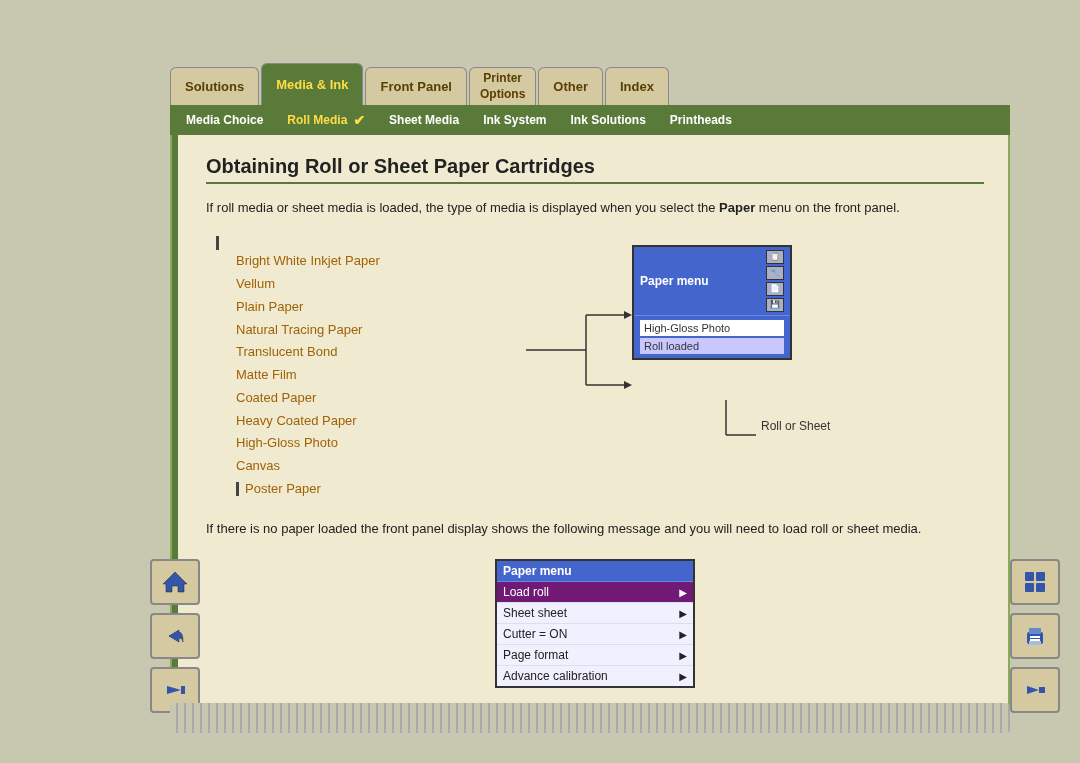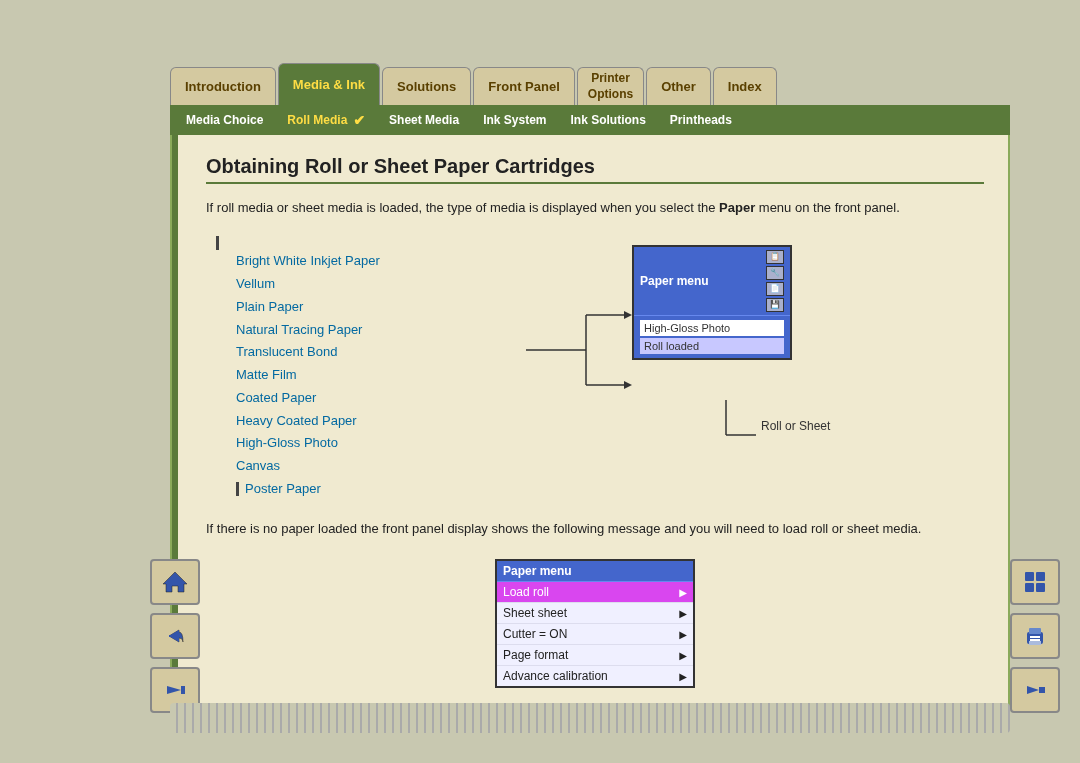--- a/index.html
+++ b/index.html
@@ -122,21 +122,21 @@
       padding-left: 10px;
     }
 
     .media-list {
       list-style: none;
       padding-left: 20px;
     }
 
     .media-list li {
       font-size: 13px;
-      color: #0369a1;
+      color: #a16207;
       line-height: 1.75;
     }
 
     .paper-menu-box {
       position: absolute;
       top: 0;
       left: 90px;
       background: #4466cc;
       color: #fff;
       font-size: 12px;
@@ -215,21 +215,21 @@
       border-bottom: 1px solid #dde;
     }
 
     .bottom-menu-item:first-of-type,
     .bottom-menu-item-selected {
       background: #4466cc;
       color: #fff;
     }
 
     .bottom-menu-item-selected {
-      background: #d946ef;
+      background: #701a75;
       color: #fff;
       text-align: center;
     }
 
     .menu-arrow {
       font-size: 10px;
     }
 
     
     .bottom-text {
@@ -279,27 +279,24 @@
   </style>
 </head>
 <body>
 
 <div style="position:relative; width:1080px; height:763px; background:#c8c8b0;">
 
   <div class="outer-wrapper">
 
     <div class="top-tabs">
       <div class="top-tab top-tab-inactive">
-        <span>Introduction</span>
+        <span>Solutions</span>
       </div>
       <div class="top-tab top-tab-active">
         <span>Media &amp; Ink</span>
-      </div>
-      <div class="top-tab top-tab-inactive">
-        <span>Solutions</span>
       </div>
       <div class="top-tab top-tab-inactive">
         <span>Front Panel</span>
       </div>
       <div class="top-tab top-tab-inactive top-tab-two-line" style="font-size:12px; padding:4px 10px;align-items:center;">
         <span style="text-align:center; line-height:1.3;">Printer<br>Options</span>
       </div>
       <div class="top-tab top-tab-inactive">
         <span>Other</span>
       </div>

